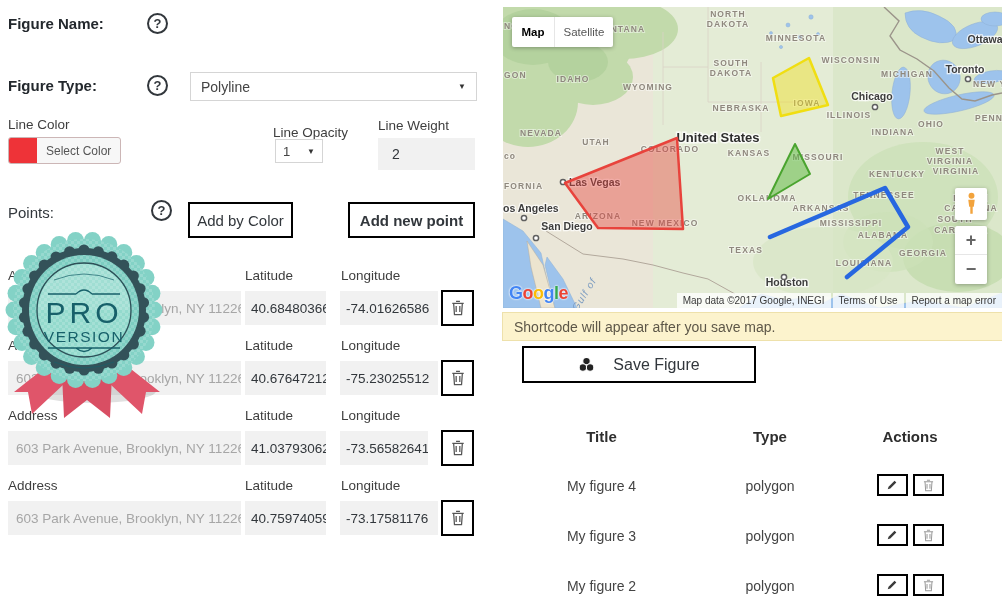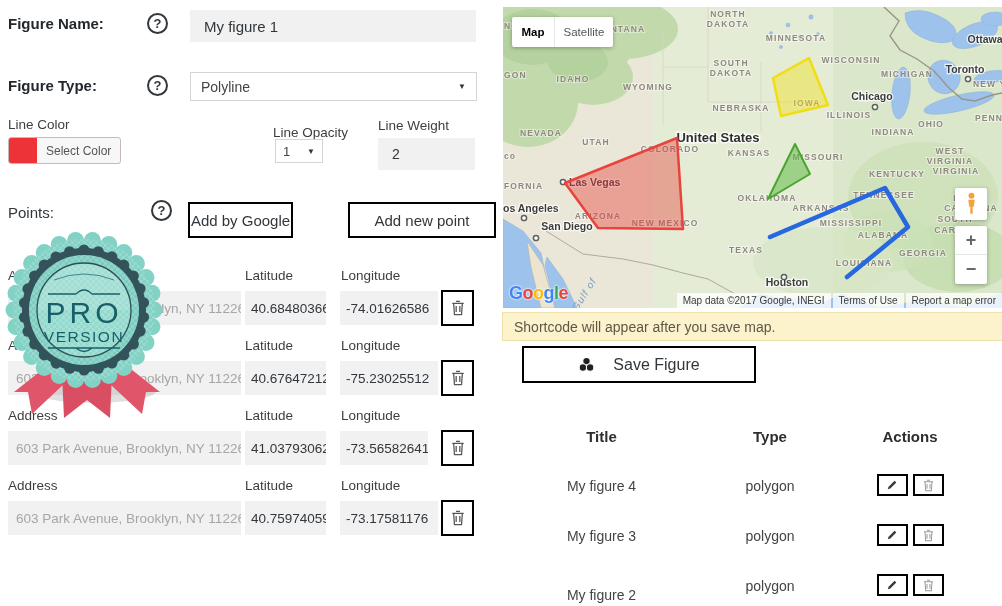--- a/index.html
+++ b/index.html
@@ -33,21 +33,20 @@
   .act-btn{width:31px;height:22px;border:2px solid #000;background:#fff;display:flex;align-items:center;justify-content:center;cursor:pointer;box-sizing:border-box;padding:0;}
   button{font-family:inherit;}
 </style>
 </head>
 <body>
 
 <div class="app">
 
   <div class="abs lbl-b" style="left:8px;top:15px;">Figure Name:</div>
   <div class="abs qicon" style="left:147px;top:13px;">?</div>
-  <div class="abs inp" style="left:190px;top:10px;width:286px;height:32px;font-size:15px;padding-left:14px;">My figure 1</div>
 
   <div class="abs lbl-b" style="left:8px;top:77px;">Figure Type:</div>
   <div class="abs qicon" style="left:147px;top:75px;">?</div>
   <div class="abs select" style="left:190px;top:72px;width:287px;height:29px;">
     <span>Polyline</span>
     <span class="arrow">▼</span>
   </div>
 
   <div class="abs sm" style="left:8px;top:117px;">Line Color</div>
   <div class="abs colorpick" style="left:8px;top:137px;">
@@ -59,22 +58,22 @@
   <div class="abs select" style="left:275px;top:139px;width:48px;height:24px;font-size:13px;padding:0 7px;">
     <span>1</span>
     <span class="arrow">▼</span>
   </div>
 
   <div class="abs sm" style="left:378px;top:118px;">Line Weight</div>
   <div class="abs inp" style="left:378px;top:138px;width:97px;height:32px;font-size:14px;padding-left:14px;">2</div>
 
   <div class="abs" style="left:8px;top:204px;font-size:15px;color:#32373c;">Points:</div>
   <div class="abs qicon" style="left:151px;top:200px;">?</div>
-  <button class="abs btn" style="left:188px;top:202px;width:105px;height:36px;">Add by Google</button>
-  <button class="abs btn" style="left:348px;top:202px;width:148px;height:36px;">Add new point</button>
+  <button class="abs btn" style="left:188px;top:202px;width:105px;height:36px;">Add by Color</button>
+  <button class="abs btn" style="left:348px;top:202px;width:127px;height:36px;font-weight:bold;">Add new point</button>
 
   <div id="points-rows">
     <div class="abs point-row" style="left: 0px; width: 480px; height: 70px; top: 268px;">
       <div class="abs sm addr-h" style="left:8px;top:0;">Address</div>
       <div class="abs sm lat-h" style="left:245px;top:0;">Latitude</div>
       <div class="abs sm lng-h" style="left:341px;top:0;">Longitude</div>
       <div class="abs inp addr-i" style="left:8px;top:23px;width:233px;height:34px;">
           <span class="ph">603 Park Avenue, Brooklyn, NY 11226</span>
         </div>
       <div class="abs inp lat-i" style="left:245px;top:23px;width:81px;height:34px;padding:0 6px;">40.68480366</div>
@@ -404,21 +403,21 @@
         </button>
         <button class="act-btn">
           <svg width="11" height="13" viewBox="0 0 12 14">
               <path d="M1 3h10M4.3 1.2h3.4M2.2 3l.7 9.8h6.2L9.8 3M4.4 5.3v5.2M7.6 5.3v5.2" stroke="#999" stroke-width="1.1" fill="none"></path>
             </svg>
         </button>
       </div>
     </div>
 
     <div class="abs fig-row" style="left: 503px; width: 480px; height: 26px; top: 574px;">
-      <div class="abs fig-cell f-title" style="left:0;width:197px;top:13px;text-align:center;">My figure 2</div>
+      <div class="abs fig-cell f-title" style="left:0;width:197px;top:4px;text-align:center;">My figure 2</div>
       <div class="abs fig-cell f-type" style="left:197px;width:140px;top:4px;">polygon</div>
       <div class="abs" style="left:337px;width:140px;display:flex;justify-content:center;gap:5px;">
         <button class="act-btn">
           <svg width="12" height="12" viewBox="0 0 14 14">
               <path d="M2 12 L3 9 L10 2 L12 4 L5 11 Z" fill="#3a3a3a"></path>
             </svg>
         </button>
         <button class="act-btn">
           <svg width="11" height="13" viewBox="0 0 12 14">
               <path d="M1 3h10M4.3 1.2h3.4M2.2 3l.7 9.8h6.2L9.8 3M4.4 5.3v5.2M7.6 5.3v5.2" stroke="#999" stroke-width="1.1" fill="none"></path>

